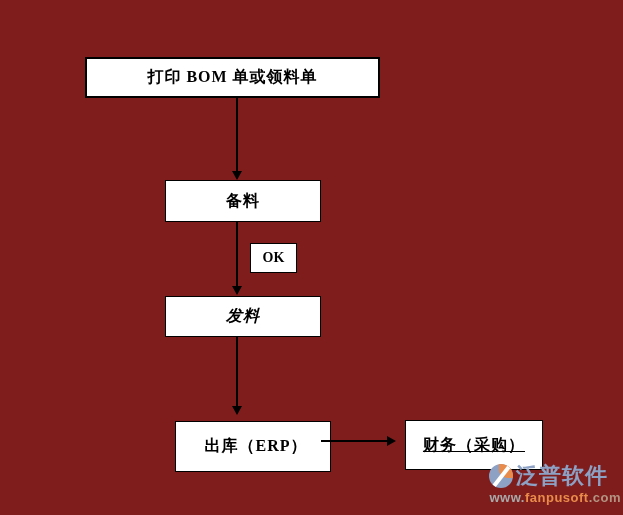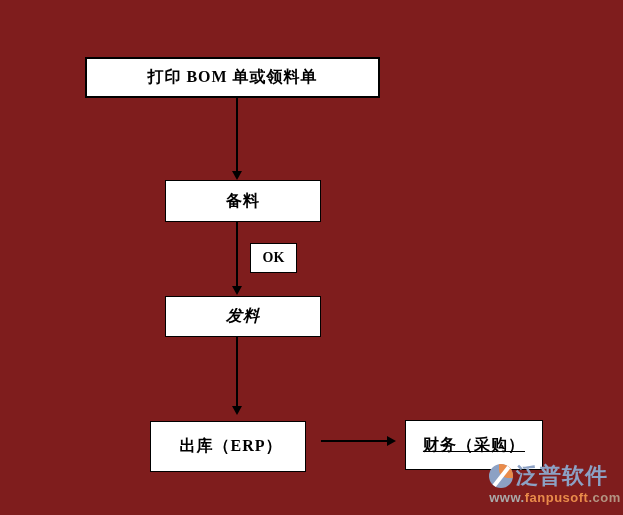--- a/index.html
+++ b/index.html
@@ -26,21 +26,21 @@
     font-size: 16px;
     color: #000000;
     letter-spacing: 1px;
     box-sizing: border-box;
     white-space: nowrap;
   }
   #node-print-bom   { left: 85px;  top: 57px;  width: 295px; height: 41px; border-width: 2px; }
   #node-prepare     { left: 165px; top: 180px; width: 156px; height: 42px; }
   #node-ok          { left: 250px; top: 243px; width: 47px;  height: 30px; font-size: 14px; letter-spacing: 0; }
   #node-issue       { left: 165px; top: 296px; width: 156px; height: 41px; font-style: italic; }
-  #node-outbound    { left: 150px; top: 421px; width: 156px; height: 51px; padding-left: 6px; }
+  #node-outbound    { left: 175px; top: 421px; width: 156px; height: 51px; padding-left: 6px; }
   #node-finance     { left: 405px; top: 420px; width: 138px; height: 50px; text-decoration: underline; }
 
   .vline {
     position: absolute;
     width: 2px;
     background: #000000;
   }
   #line-1 { left: 236px; top: 98px;  height: 74px; }
   #line-2 { left: 236px; top: 222px; height: 65px; }
   #line-3 { left: 236px; top: 337px; height: 70px; }
@@ -71,21 +71,21 @@
     border-left: 9px solid #000000;
   }
   #head-4 { left: 387px; top: 436px; }
 
   
   #watermark {
     position: absolute;
     left: 489px;
     top: 464px;
     width: 132px;
-    text-align: center;
+    text-align: right;
   }
   .wm-row1 {
     display: flex;
     align-items: center;
     justify-content: flex-start;
   }
   .wm-logo {
     position: relative;
     width: 24px;
     height: 24px;

